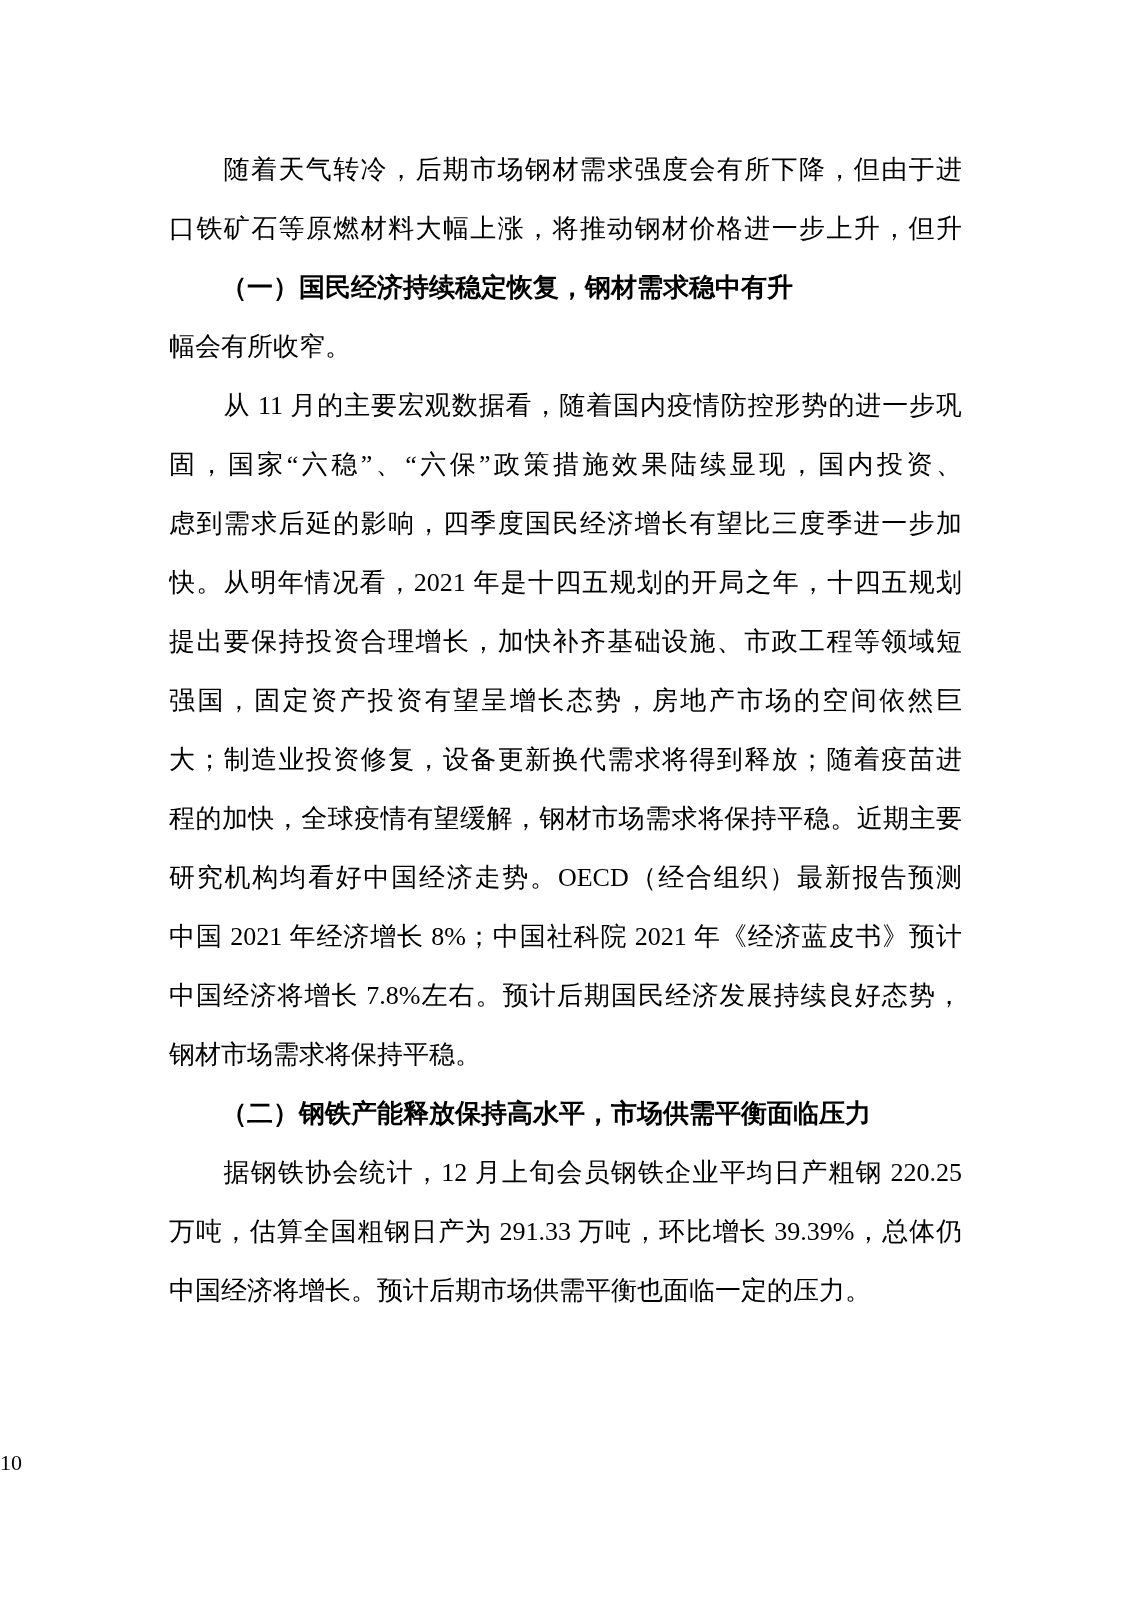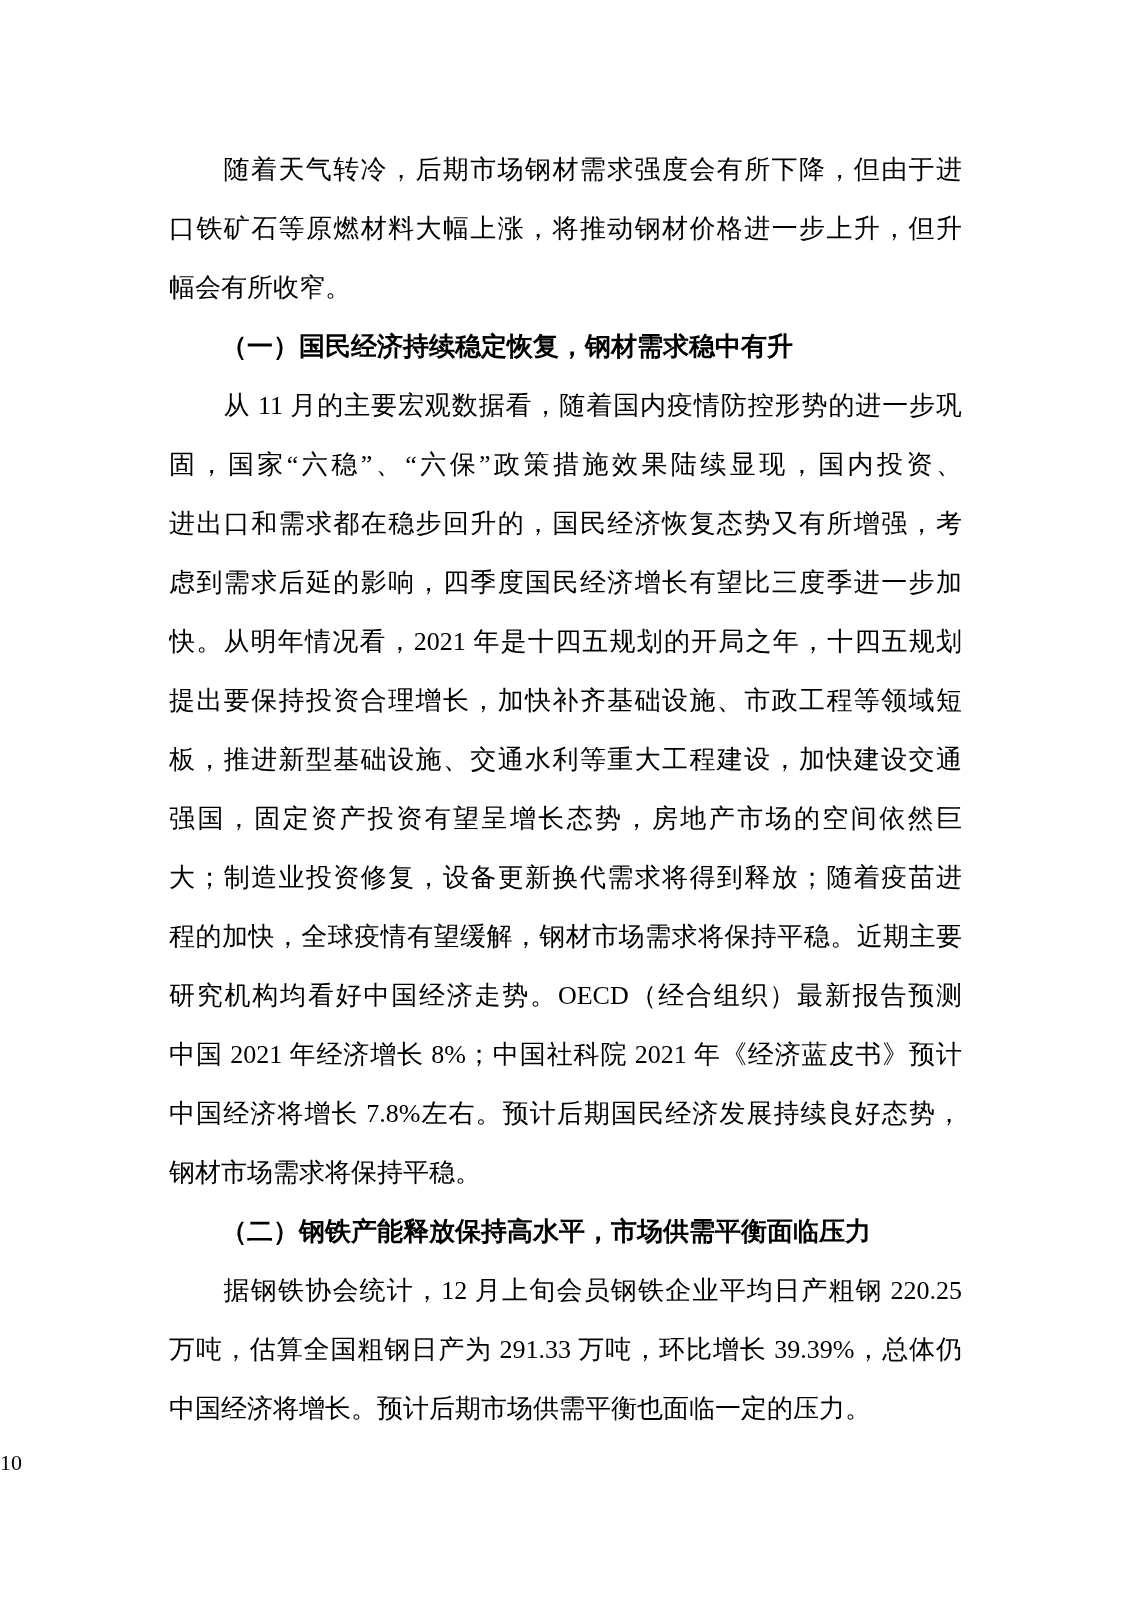--- a/index.html
+++ b/index.html
@@ -53,31 +53,29 @@
   }
 </style>
 </head>
 <body>
 
 <div class="page">
   <div class="content">
 
     <div class="line indent fill">随着天气转冷，后期市场钢材需求强度会有所下降，但由于进</div>
     <div class="line fill">口铁矿石等原燃材料大幅上涨，将推动钢材价格进一步上升，但升</div>
+    <div class="line heading">（一）国民经济持续稳定恢复，钢材需求稳中有升</div>
+
     <div class="line">幅会有所收窄。</div>
-
-    <div class="line heading">（一）国民经济持续稳定恢复，钢材需求稳中有升</div>
 
     <div class="line indent fill">从 11 月的主要宏观数据看，随着国内疫情防控形势的进一步巩</div>
     <div class="line fill">固，国家“六稳”、“六保”政策措施效果陆续显现，国内投资、</div>
-    <div class="line fill">进出口和需求都在稳步回升的，国民经济恢复态势又有所增强，考</div>
     <div class="line fill">虑到需求后延的影响，四季度国民经济增长有望比三度季进一步加</div>
     <div class="line fill">快。从明年情况看，2021 年是十四五规划的开局之年，十四五规划</div>
     <div class="line fill">提出要保持投资合理增长，加快补齐基础设施、市政工程等领域短</div>
-    <div class="line fill">板，推进新型基础设施、交通水利等重大工程建设，加快建设交通</div>
     <div class="line fill">强国，固定资产投资有望呈增长态势，房地产市场的空间依然巨</div>
     <div class="line fill">大；制造业投资修复，设备更新换代需求将得到释放；随着疫苗进</div>
     <div class="line fill">程的加快，全球疫情有望缓解，钢材市场需求将保持平稳。近期主要</div>
     <div class="line fill">研究机构均看好中国经济走势。OECD（经合组织）最新报告预测</div>
     <div class="line fill">中国 2021 年经济增长 8%；中国社科院 2021 年《经济蓝皮书》预计</div>
     <div class="line fill">中国经济将增长 7.8%左右。预计后期国民经济发展持续良好态势，</div>
     <div class="line">钢材市场需求将保持平稳。</div>
 
     <div class="line heading">（二）钢铁产能释放保持高水平，市场供需平衡面临压力</div>
 

